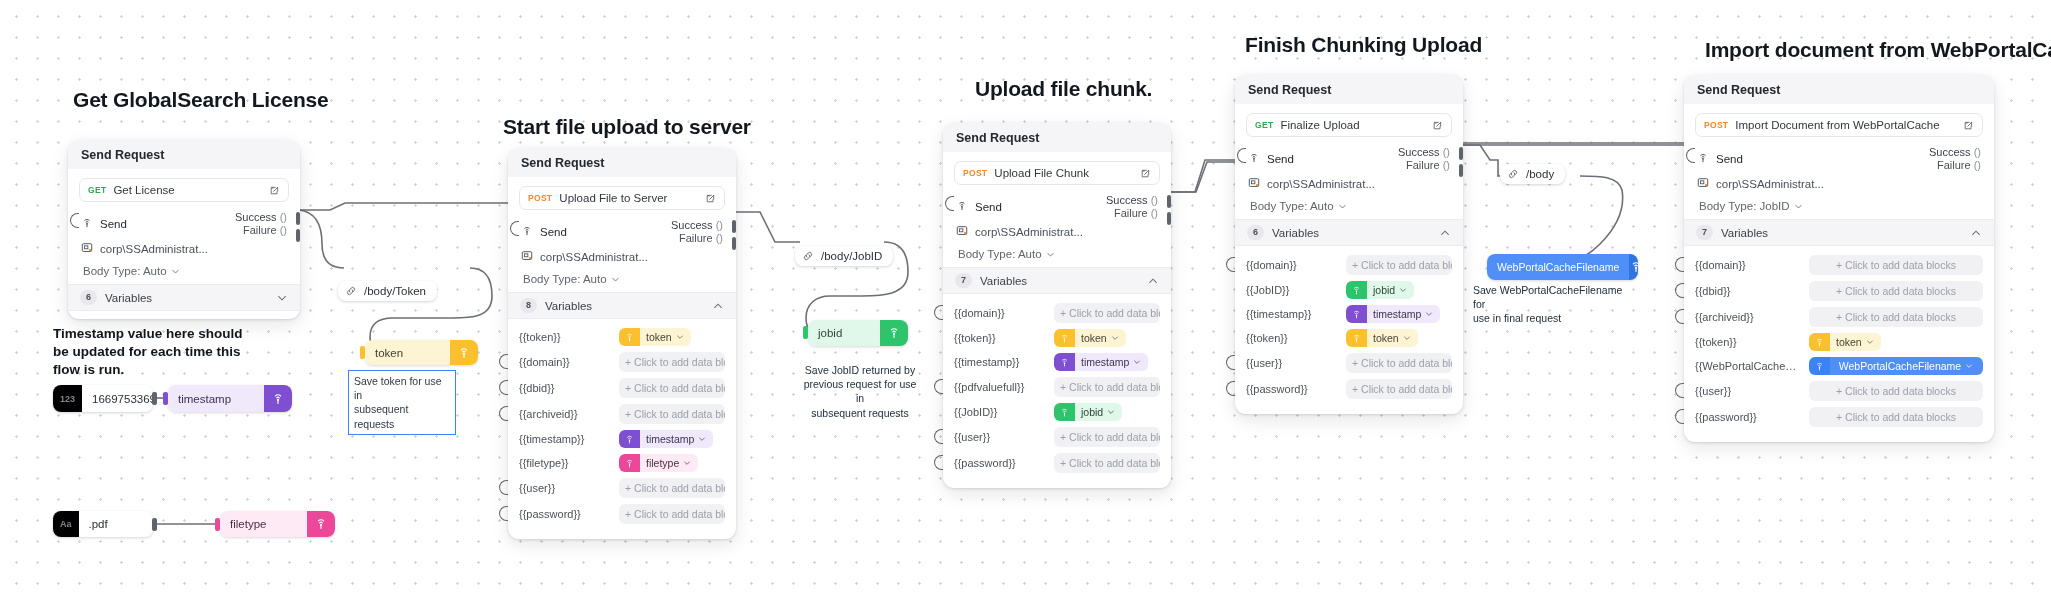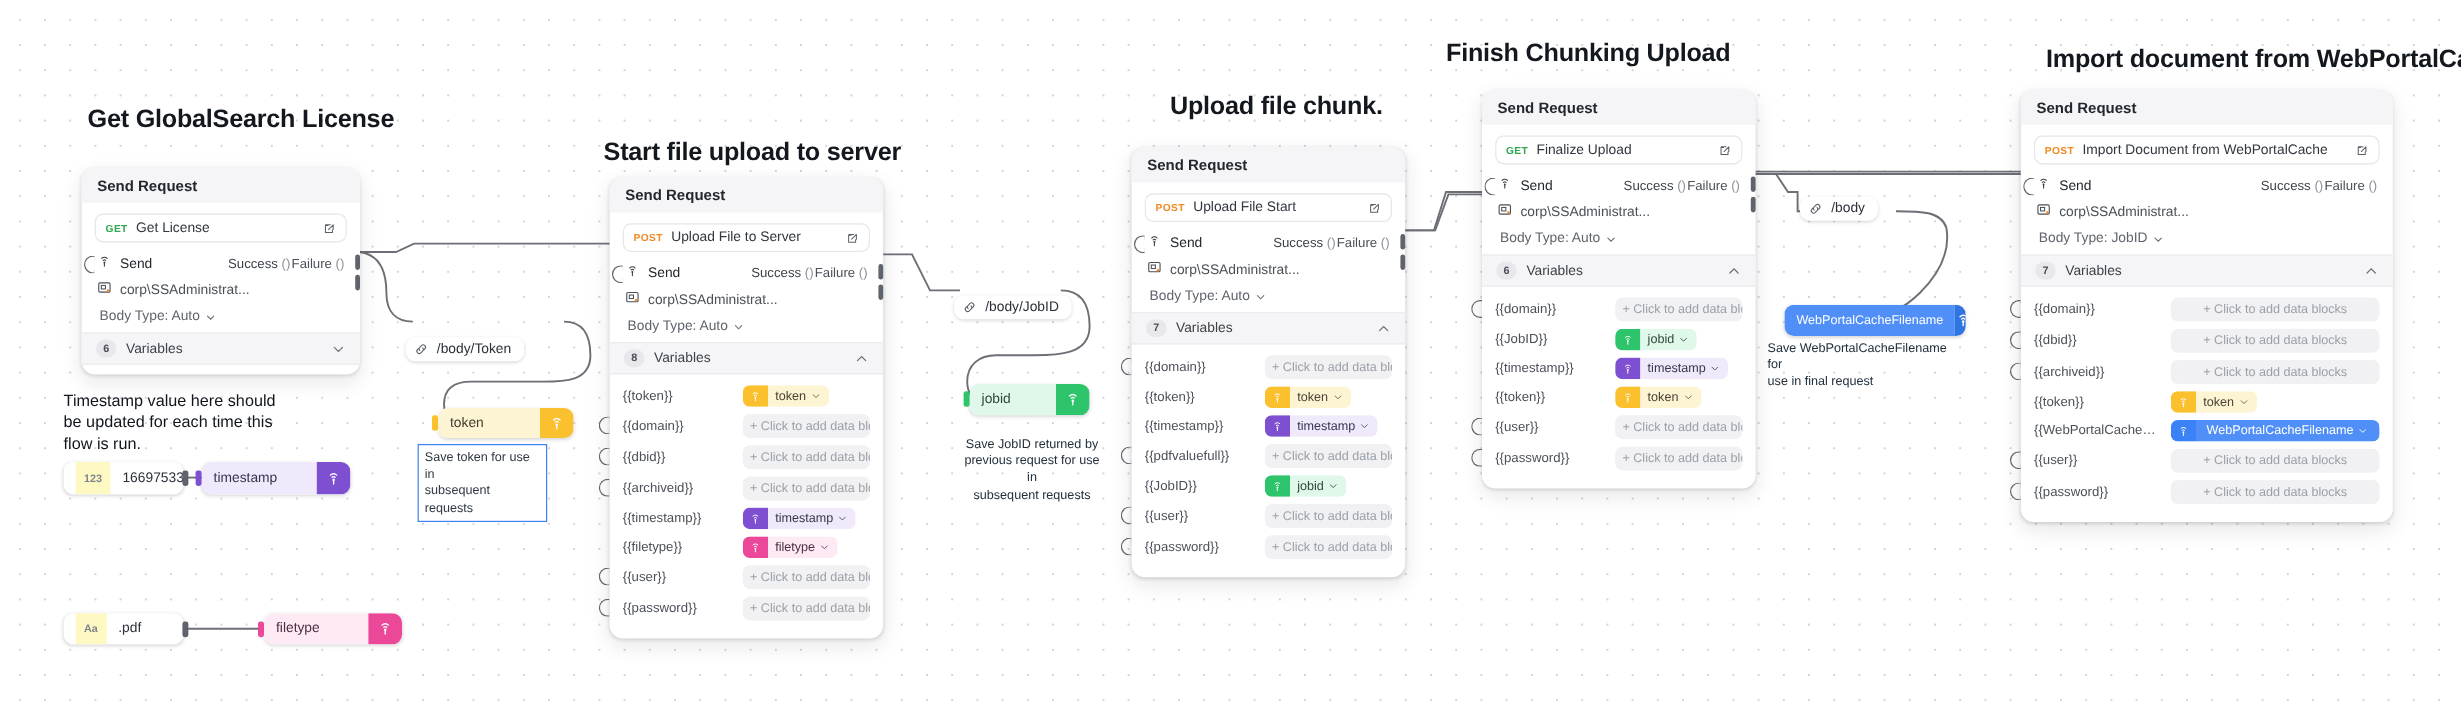--- a/index.html
+++ b/index.html
@@ -63,21 +63,21 @@
     white-space: nowrap; overflow: hidden; text-overflow: ellipsis;
   }
   .ext-icon { color: #5b6068; display: flex; }
 
   .row-send {
     display: flex; align-items: center; justify-content: space-between;
     padding: 2px 2px 1px 2px; position: relative;
   }
   .send-left { display: flex; align-items: center; gap: 7px; }
   .send-label { font-size: 11.5px; color: #23282f; }
-  .ports { display: flex; flex-direction: row; align-items: flex-end; gap: 1px; }
+  .ports { display: flex; flex-direction: column; align-items: flex-end; gap: 1px; }
   .port { font-size: 11px; color: #3b4049; white-space: nowrap; }
   .port .paren { color: #8d929a; }
   .port.failure { color: #4a4f58; }
 
   .row-auth { display: flex; align-items: center; gap: 7px; padding: 3px 2px; }
   .auth-label { font-size: 11.5px; color: #4b5058; white-space: nowrap;
     overflow: hidden; text-overflow: ellipsis; max-width: 150px; text-align: right; }
   .row-bodytype { font-size: 11.5px; color: #60656d; padding: 4px 2px 7px 4px;
     display: flex; align-items: center; gap: 4px; }
 
@@ -131,22 +131,22 @@
   .chip.blue .chip-ico { background: #3b82f6; }
   .chip.blue .chip-txt { background: #4f8ff7; color: #ffffff; }
 
   
   .value-node {
     position: absolute; display: flex; align-items: stretch;
     border-radius: 8px; box-shadow: 0 1px 3px rgba(16,20,30,.18);
     overflow: hidden; background: #fff;
   }
   .vn-type {
-    background: #fef9c3; color: #80858d; font-size: 9px; font-weight: 700;
-    display: flex; align-items: center; padding: 0 7px; margin-left: 10px;
+    background: #000000; color: #80858d; font-size: 9px; font-weight: 700;
+    display: flex; align-items: center; padding: 0 7px;
   }
   .vn-val { font-size: 11.5px; color: #2b3039; display: flex; align-items: center; padding: 0 10px; }
 
   .var-node {
     position: absolute; display: flex; align-items: stretch;
     border-radius: 8px; overflow: hidden; box-shadow: 0 1px 3px rgba(16,20,30,.16);
   }
   .var-node .vname { display: flex; align-items: center; padding: 0 10px; font-size: 11.5px; }
   .var-node .vico { width: 28px; display: flex; align-items: center; justify-content: center; }
   .var-node.yellow .vname { background: #fdf4d4; color: #43402f; }
@@ -171,21 +171,21 @@
 
   
   .note {
     position: absolute; font-size: 10.5px; line-height: 1.35;
     color: #2f3844; border: 1px solid #3b82f6; background: #ffffff;
     padding: 3px 5px; white-space: pre-line;
   }
   .note.plain { border: none; background: none; padding: 0; color: #22303d; }
 
   .bold-note {
-    position: absolute; font-size: 13.5px; font-weight: 400; line-height: 1.35;
+    position: absolute; font-size: 13.5px; font-weight: 700; line-height: 1.35;
     color: #11161d; white-space: pre-line;
   }
 
   
   .nub { position: absolute; width: 4px; height: 13px; background: #5f646c; border-radius: 2px; }
   .nub-l { position: absolute; width: 9px; height: 15px; border: 1.6px solid #5f646c;
            border-right: none; border-radius: 8px 0 0 8px; }
 </style>
 </head>
 <body>
@@ -212,21 +212,21 @@
     <path d="M1580,176 C1600,176 1618,176 1622,190 C1626,214 1612,232 1600,244 C1588,256 1570,266 1556,266 L1508,266 C1494,266 1488,272 1488,268"></path>
 
     <path d="M1462,145 L1560,145 L1580,145 L1660,145 L1680,145 L1687,145"></path>
 
     <path d="M1462,143 L1690,143"></path>
   </svg>
 
   <div class="group-title" style="left:73px; top:88px;">Get GlobalSearch License</div>
   <div class="group-title" style="left:503px; top:115px;">Start file upload to server</div>
   <div class="group-title" style="left:975px; top:77px;">Upload file chunk.</div>
-  <div class="group-title" style="left:1205px; top:33px;">Finish Chunking Upload</div>
+  <div class="group-title" style="left:1245px; top:33px;">Finish Chunking Upload</div>
   <div class="group-title" style="left:1705px; top:38px;">Import document from WebPortalCache</div>
 
   <div class="card" style="left:68px; top:140px; width:232px;">
     <div class="card-head">Send Request</div>
     <div class="card-body">
       <div class="endpoint">
         <span class="verb get">GET</span>
         <span class="endpoint-name">Get License</span>
         <span class="ext-icon">
           <svg width="11" height="11" viewBox="0 0 14 14">
@@ -436,21 +436,21 @@
 
       </div>
     </div>
   </div>
 
   <div class="card" style="left:943px; top:123px; width:228px;">
     <div class="card-head">Send Request</div>
     <div class="card-body">
       <div class="endpoint">
         <span class="verb post">POST</span>
-        <span class="endpoint-name">Upload File Start</span>
+        <span class="endpoint-name">Upload File Chunk</span>
         <span class="ext-icon">
           <svg width="11" height="11" viewBox="0 0 14 14">
               <path d="M3 3h5M11 3v5M11 3L6 8M10.2 8.6v2.6H2.8V3.8h2.6" fill="none" stroke="currentColor" stroke-width="1.1" stroke-linecap="round"></path>
             </svg>
         </span>
       </div>
       <div class="row-send">
         <span class="nub-l" style="left:-9px; top:4px;"></span>
         <span class="send-left">
           <span>

